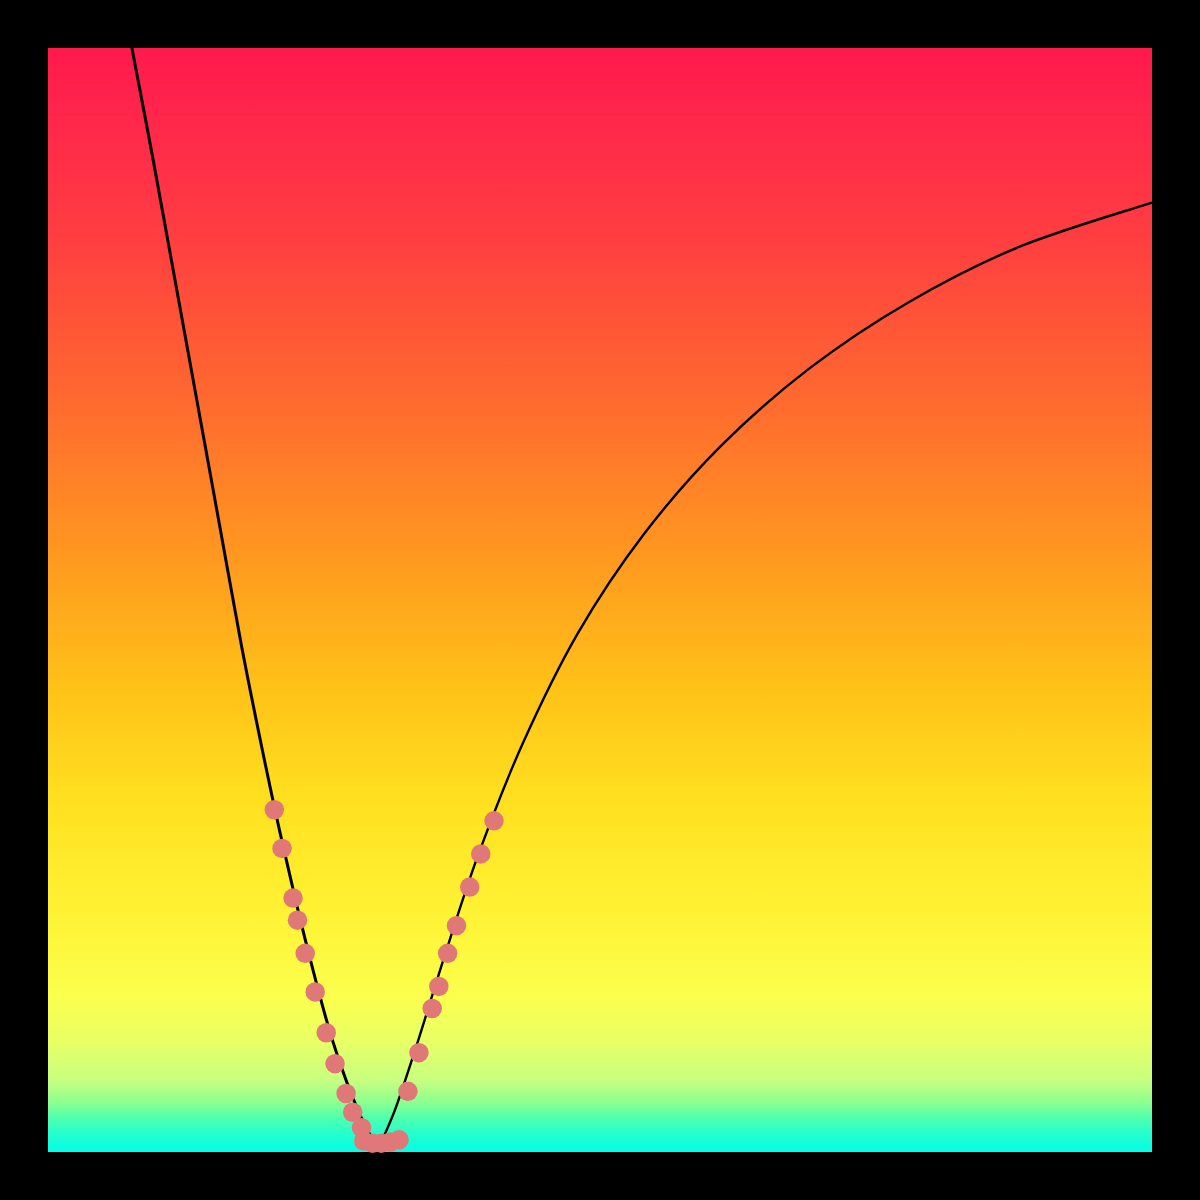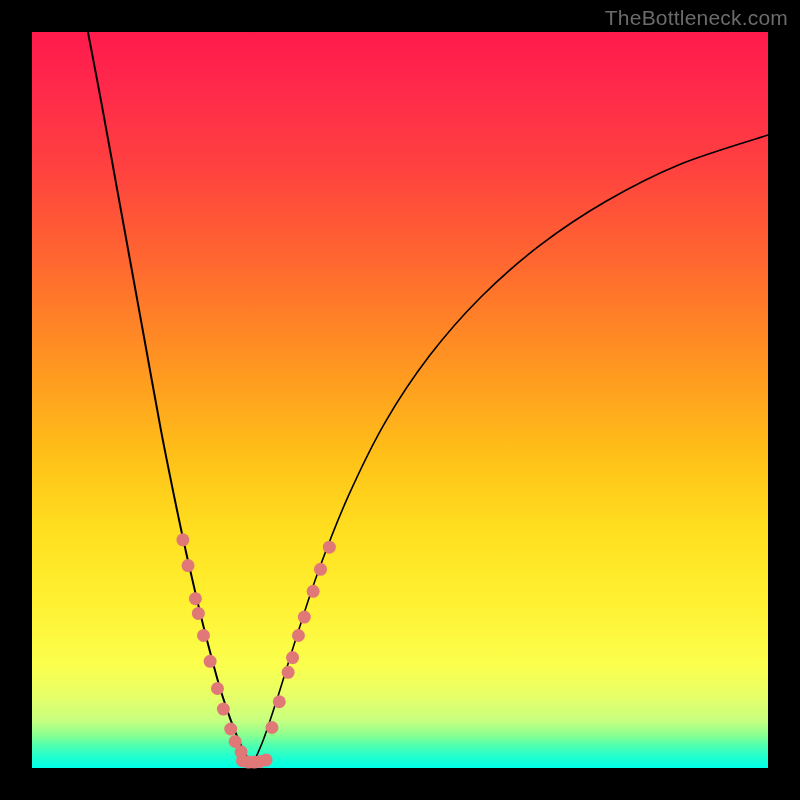--- a/index.html
+++ b/index.html
@@ -107,14 +107,13 @@
           <circle cx="260.544" cy="625.6" r="6.5" class="dot"></circle>
           <circle cx="266.432" cy="603.52" r="6.5" class="dot"></circle>
           <circle cx="272.32" cy="585.12" r="6.5" class="dot"></circle>
           <circle cx="281.152" cy="559.36" r="6.5" class="dot"></circle>
           <circle cx="288.512" cy="537.28" r="6.5" class="dot"></circle>
           <circle cx="297.344" cy="515.2" r="6.5" class="dot"></circle>
         </g>
     </svg>
   </div>
 
-  <div class="watermark">TheBottleneck.com</div>
 </div>
 
 </body></html>

